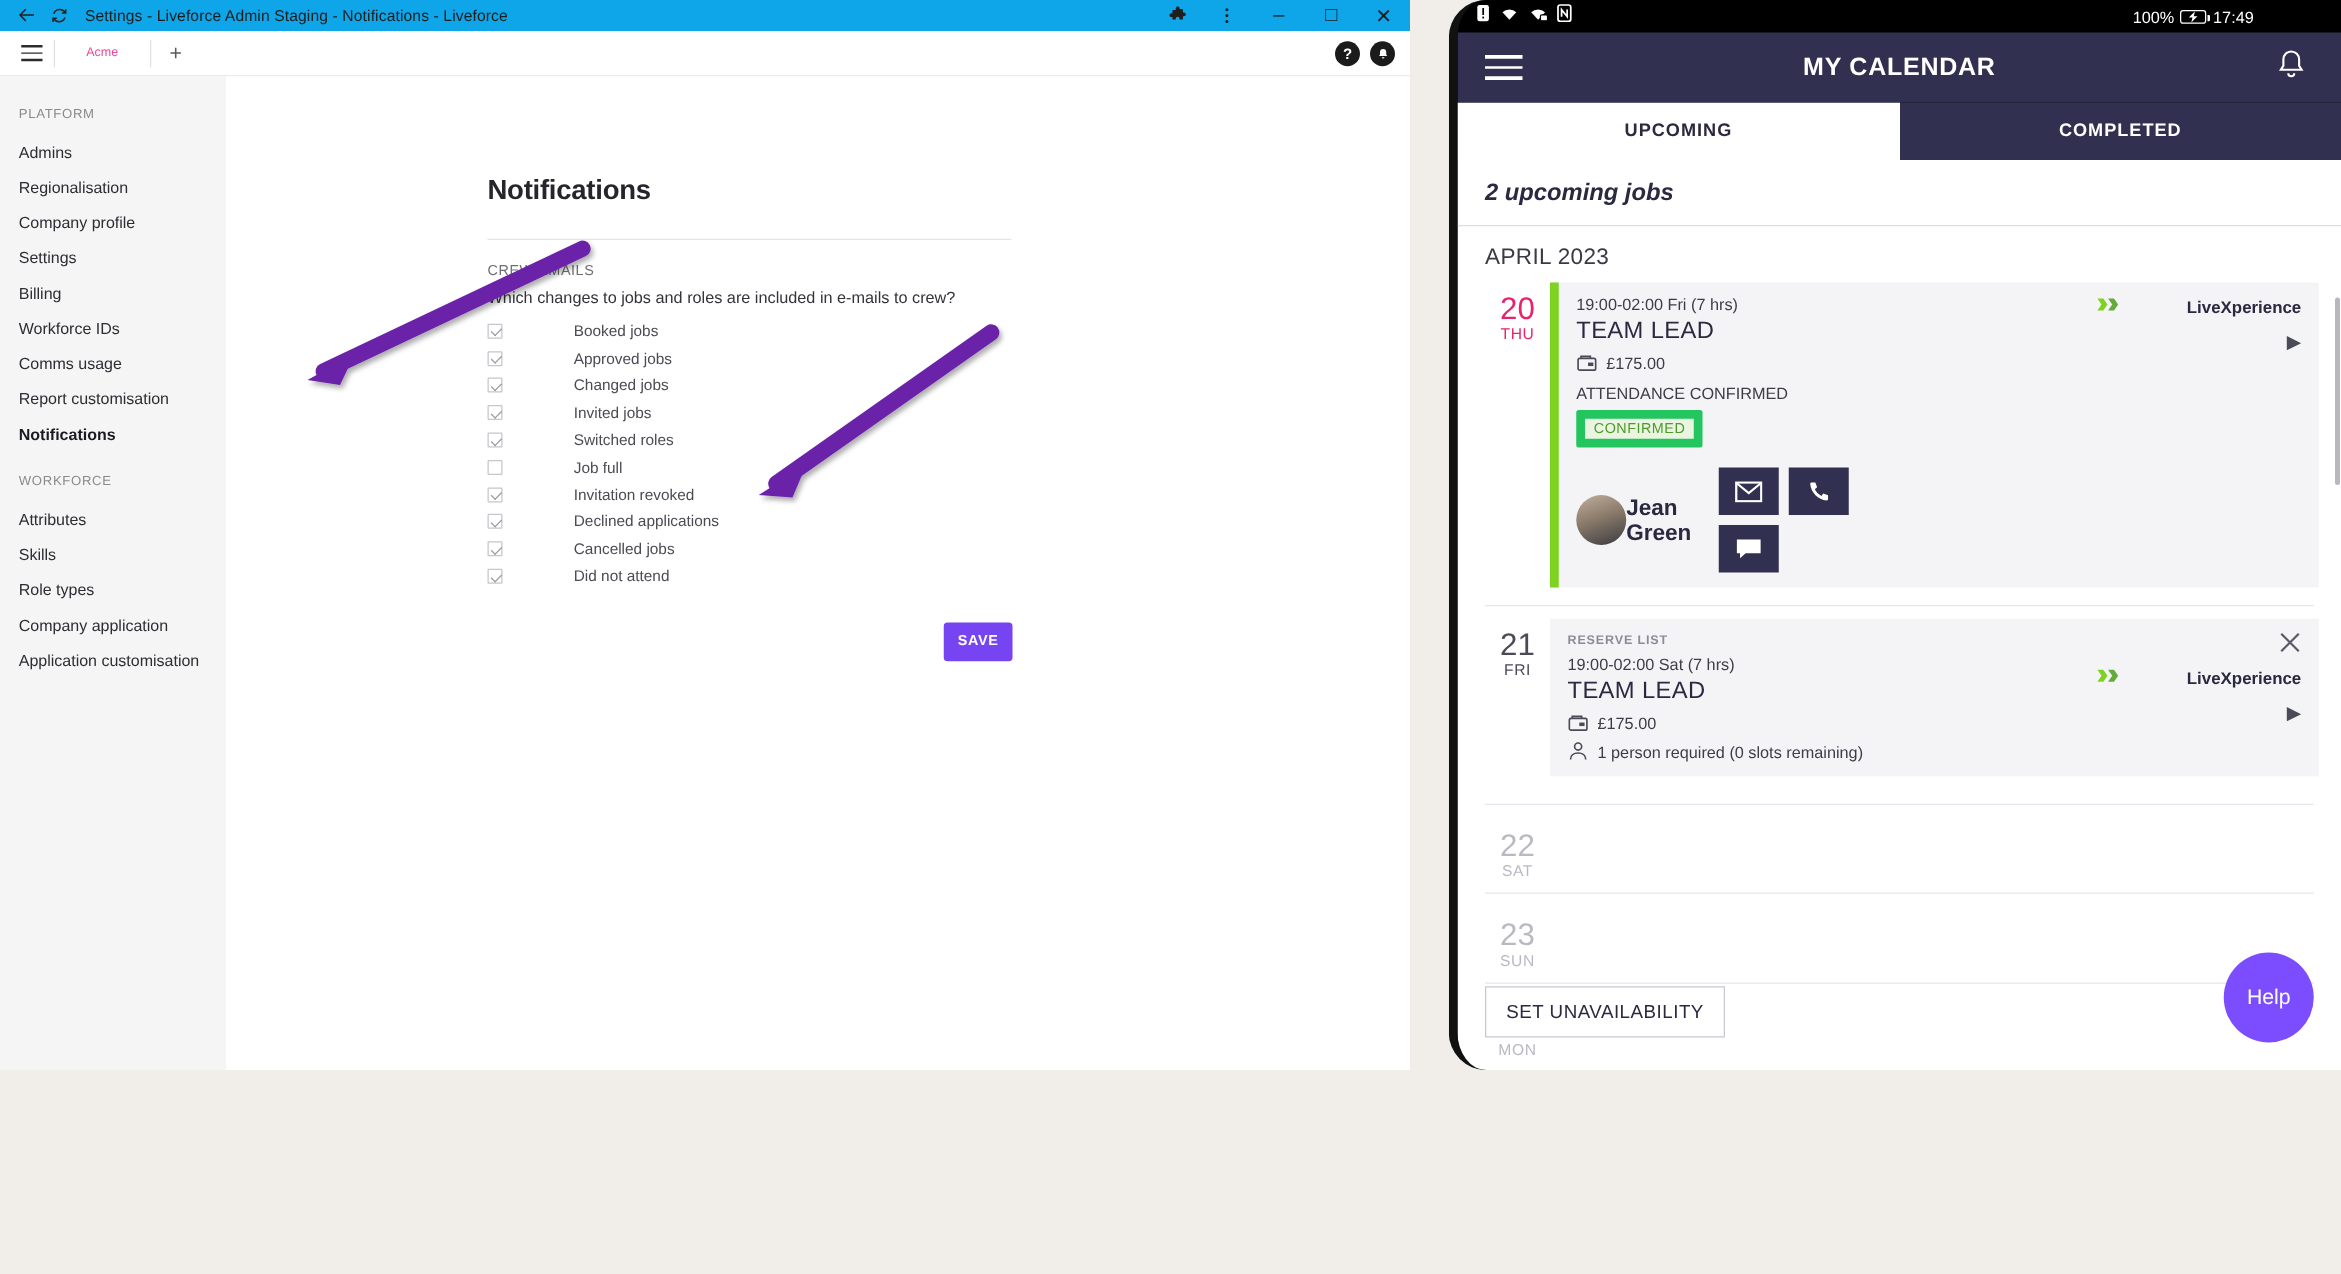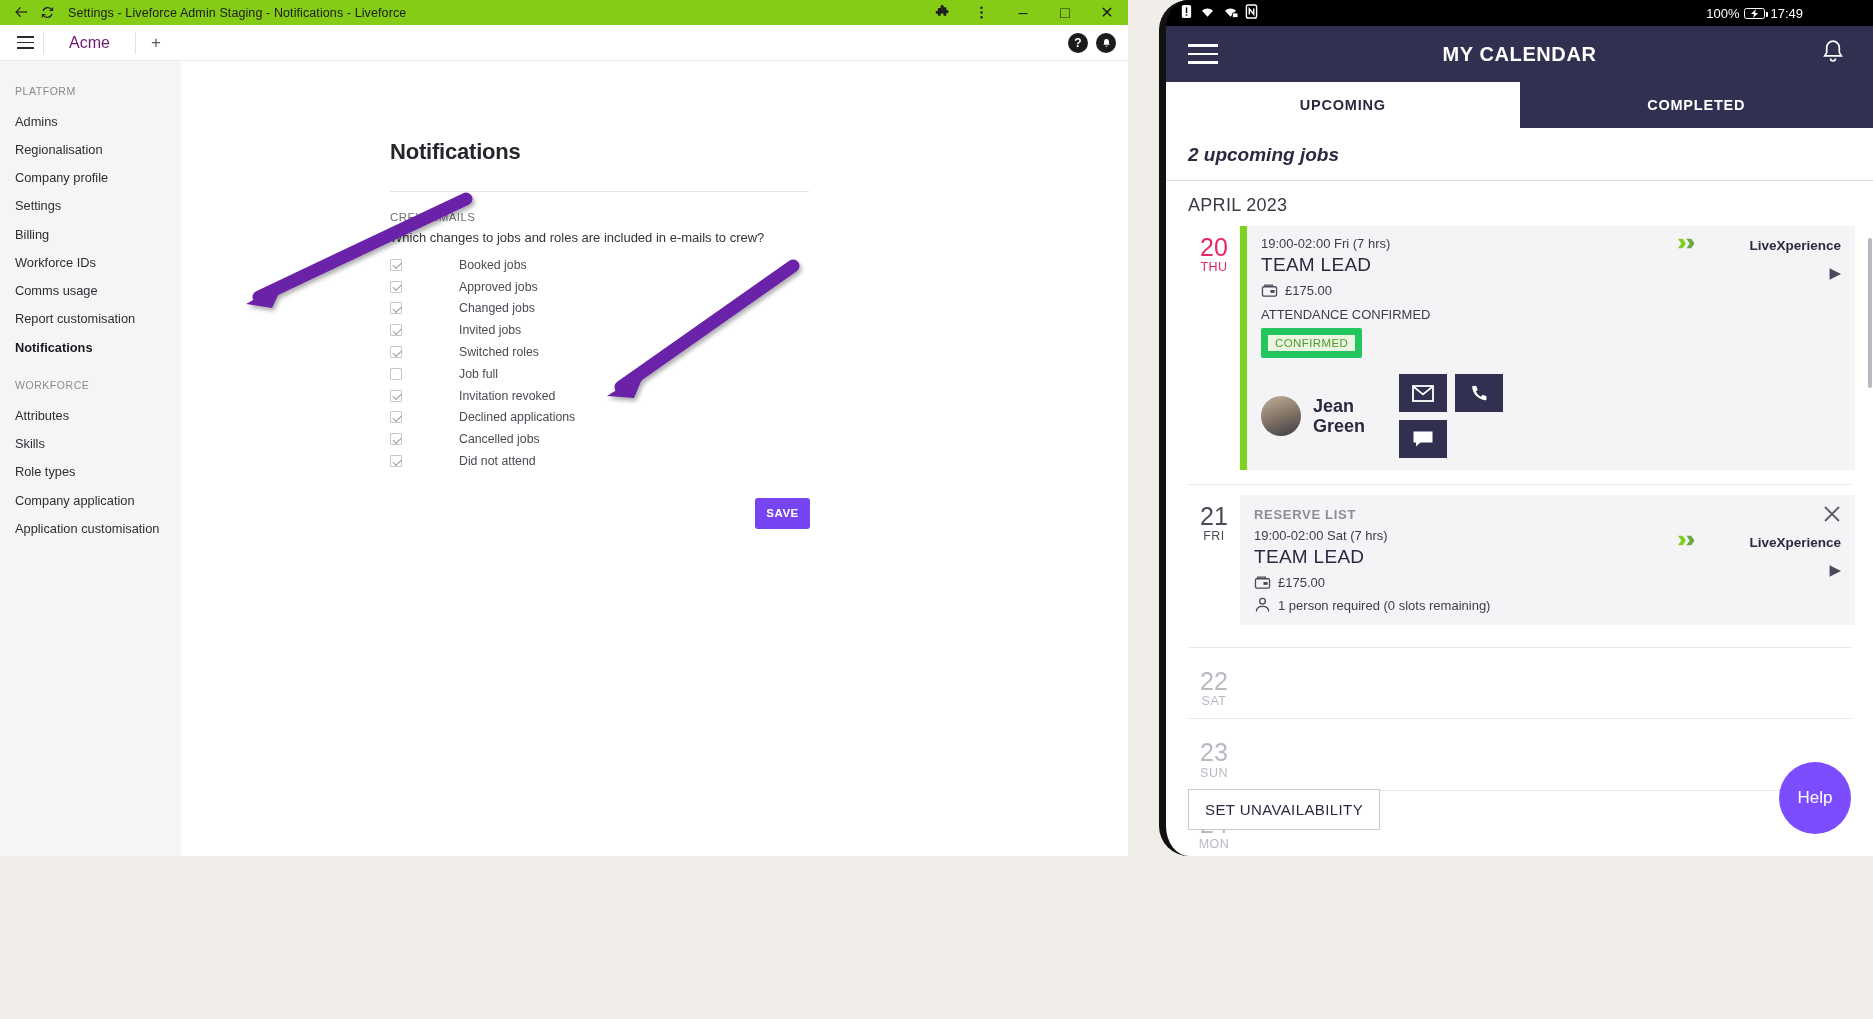--- a/index.html
+++ b/index.html
@@ -7,38 +7,38 @@
   body {
     font-family: "Liberation Sans", sans-serif;
     background: #f1eeea;
     position: relative;
   }
 
   
   .browser { position: absolute; left: 0; top: 0; width: 1128px; height: 856px; background: #ffffff; }
 
   .titlebar {
-    height: 25px; background: #84cc16; display: flex; align-items: center;
+    height: 25px; background: #0ea5e9; display: flex; align-items: center;
     padding: 0 0 0 8px; position: relative;
   }
   .tb-icon { width: 26px; height: 25px; display: flex; align-items: center; justify-content: center; color: #2b2b2b; }
   .tb-icon svg { display: block; }
   .tb-title { font-size: 12.5px; color: #1d1d1d; margin-left: 8px; letter-spacing: .1px; white-space: nowrap; }
   .tb-right { position: absolute; right: 0; top: 0; height: 25px; display: flex; align-items: center; }
   .tb-btn { width: 42px; height: 25px; display: flex; align-items: center; justify-content: center; color: #1c1c1c; }
   .tb-btn.ext { width: 36px; }
 
   .tabstrip {
     height: 36px; background: #ffffff; display: flex; align-items: center;
     padding: 0 10px; position: relative; border-bottom: 1px solid #ececec;
   }
   .hamburger { width: 30px; height: 30px; display: flex; flex-direction: column; justify-content: center; align-items: center; gap: 4px; }
   .hamburger span { display: block; width: 17px; height: 1.6px; background: #2c2c2c; }
   .tab-divider { width: 1px; height: 22px; background: #e2e2e2; margin: 0 3px; }
-  .tab-label { font-size: 16px; color: #701a75; padding: 0 22px; }
+  .tab-label { font-size: 10px; color: #ec4899; padding: 0 22px; }
   .tab-plus { font-size: 17px; color: #5a5a5a; padding: 0 12px; line-height: 1; }
   .tabstrip-right { position: absolute; right: 12px; top: 0; height: 36px; display: flex; align-items: center; gap: 8px; }
   .circ-btn { width: 20px; height: 20px; border-radius: 50%; background: #1b1b1b; display: flex; align-items: center; justify-content: center; color: #fff; font-size: 12px; font-weight: bold; }
   .circ-btn svg { display: block; }
 
   .appbody { display: flex; height: 795px; }
 
   .sidebar { width: 181px; background: #f5f5f5; padding-top: 24px; flex: 0 0 181px; }
   .nav-group-label {
     font-size: 10.5px; color: #8a8a8a; letter-spacing: .55px;
@@ -138,23 +138,23 @@
   .job-role { font-size: 19px; font-weight: normal; color: #2b2940; letter-spacing: .3px; margin-top: 3px; }
   .job-pay { font-size: 13px; color: #3d3d48; display: flex; align-items: center; gap: 7px; margin-top: 7px; }
   .job-status { font-size: 13px; color: #3d3d48; margin-top: 9px; }
   .badge {
     display: inline-block; margin-top: 6px; padding: 2px 7px; font-size: 11.5px;
     color: #4f9a2a; border: 7px solid #22c55e; background: #eaf5e1; border-radius: 2px; letter-spacing: .4px;
   }
   .brand { position: absolute; right: 14px; top: 10px; display: flex; align-items: center; gap: 6px; }
   .brand-name { font-size: 13.5px; font-weight: bold; color: #2b2940; padding-left: 48px; }
   .chevron { position: absolute; right: 14px; top: 38px; color: #4a4a58; font-size: 15px; }
-  .reserve-label { font-size: 13px; font-weight: bold; color: #8c8c98; letter-spacing: .7px; }
+  .reserve-label { font-size: 10px; font-weight: bold; color: #8c8c98; letter-spacing: .7px; }
   .reserve-x { position: absolute; right: 14px; top: 10px; color: #5a5a66; font-size: 19px; line-height: 1; }
-  .crew { display: flex; align-items: center; margin-top: 16px; gap: 12px; }
+  .crew { display: flex; align-items: center; margin-top: 16px; gap: 0; }
   .avatar {
     width: 40px; height: 40px; border-radius: 50%; flex: 0 0 40px; overflow: hidden;
     background: linear-gradient(160deg,#c2b09c 0%,#8b7b6b 45%,#3a3a40 100%);
   }
   .crew-name { font-size: 18px; font-weight: bold; color: #2b2940; line-height: 1.12; }
   .crew-actions { display: flex; flex-wrap: wrap; width: 112px; gap: 8px; margin-left: 22px; }
   .act-btn {
     width: 48px; height: 38px; background: #323050; display: flex;
     align-items: center; justify-content: center; color: #fff; cursor: pointer;
   }

